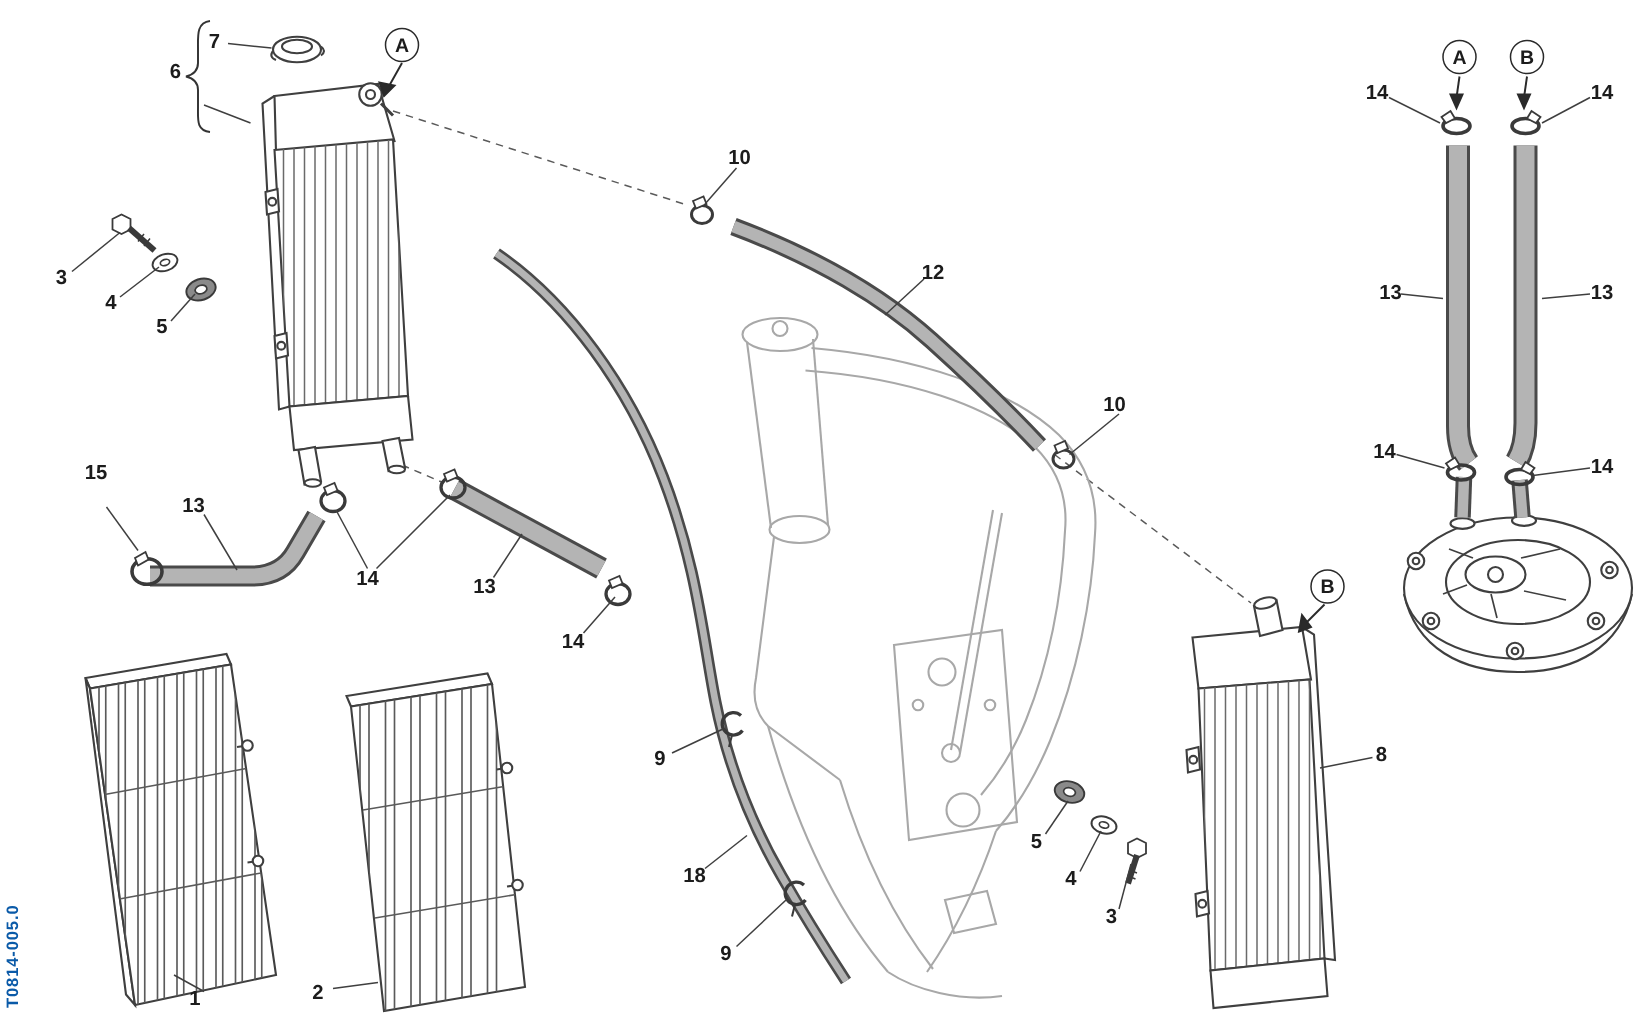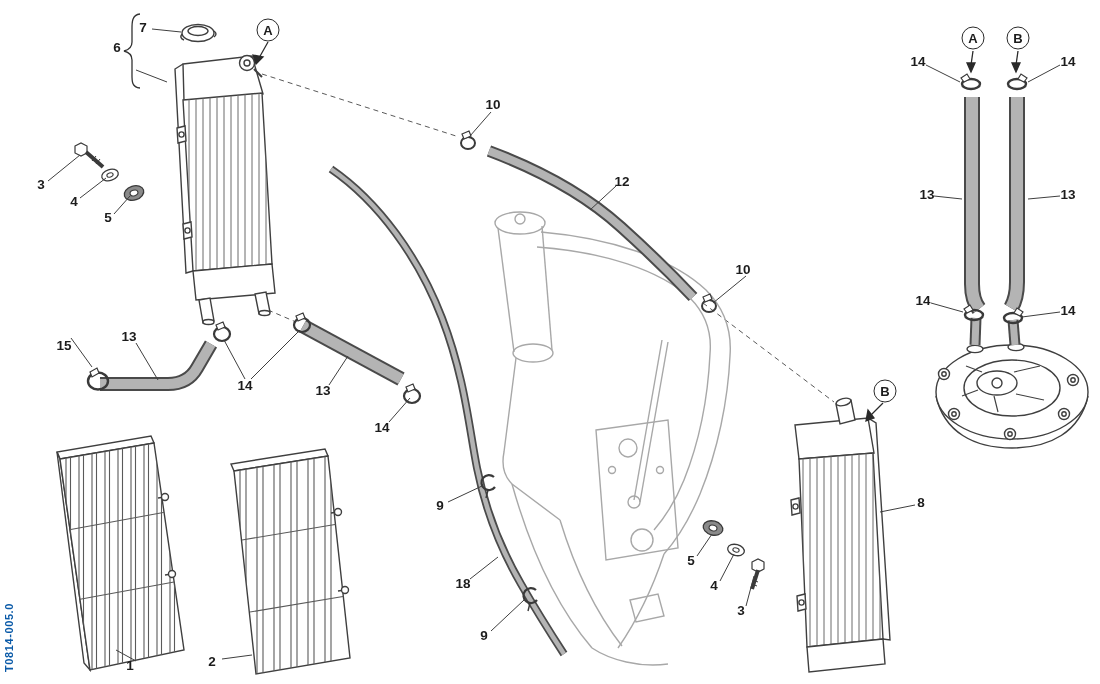--- a/index.html
+++ b/index.html
@@ -363,21 +363,21 @@
     <line x1="1018" y1="51" x2="1016" y2="65"></line>
     <polygon points="1016,72 1012,63 1020,63"></polygon>
   </g>
 </svg>
 
 <div class="lbl" style="left:143px;top:28px">7</div>
 <div class="lbl" style="left:117px;top:48px">6</div>
 <div class="lbl" style="left:41px;top:185px">3</div>
 <div class="lbl" style="left:74px;top:202px">4</div>
 <div class="lbl" style="left:108px;top:218px">5</div>
-<div class="lbl" style="left:64px;top:346px">15</div>
+<div class="lbl" style="left:64px;top:315px">15</div>
 <div class="lbl" style="left:129px;top:337px">13</div>
 <div class="lbl" style="left:245px;top:386px">14</div>
 <div class="lbl" style="left:323px;top:391px">13</div>
 <div class="lbl" style="left:382px;top:428px">14</div>
 <div class="lbl" style="left:493px;top:105px">10</div>
 <div class="lbl" style="left:622px;top:182px">12</div>
 <div class="lbl" style="left:743px;top:270px">10</div>
 <div class="lbl" style="left:440px;top:506px">9</div>
 <div class="lbl" style="left:463px;top:584px">18</div>
 <div class="lbl" style="left:484px;top:636px">9</div>

